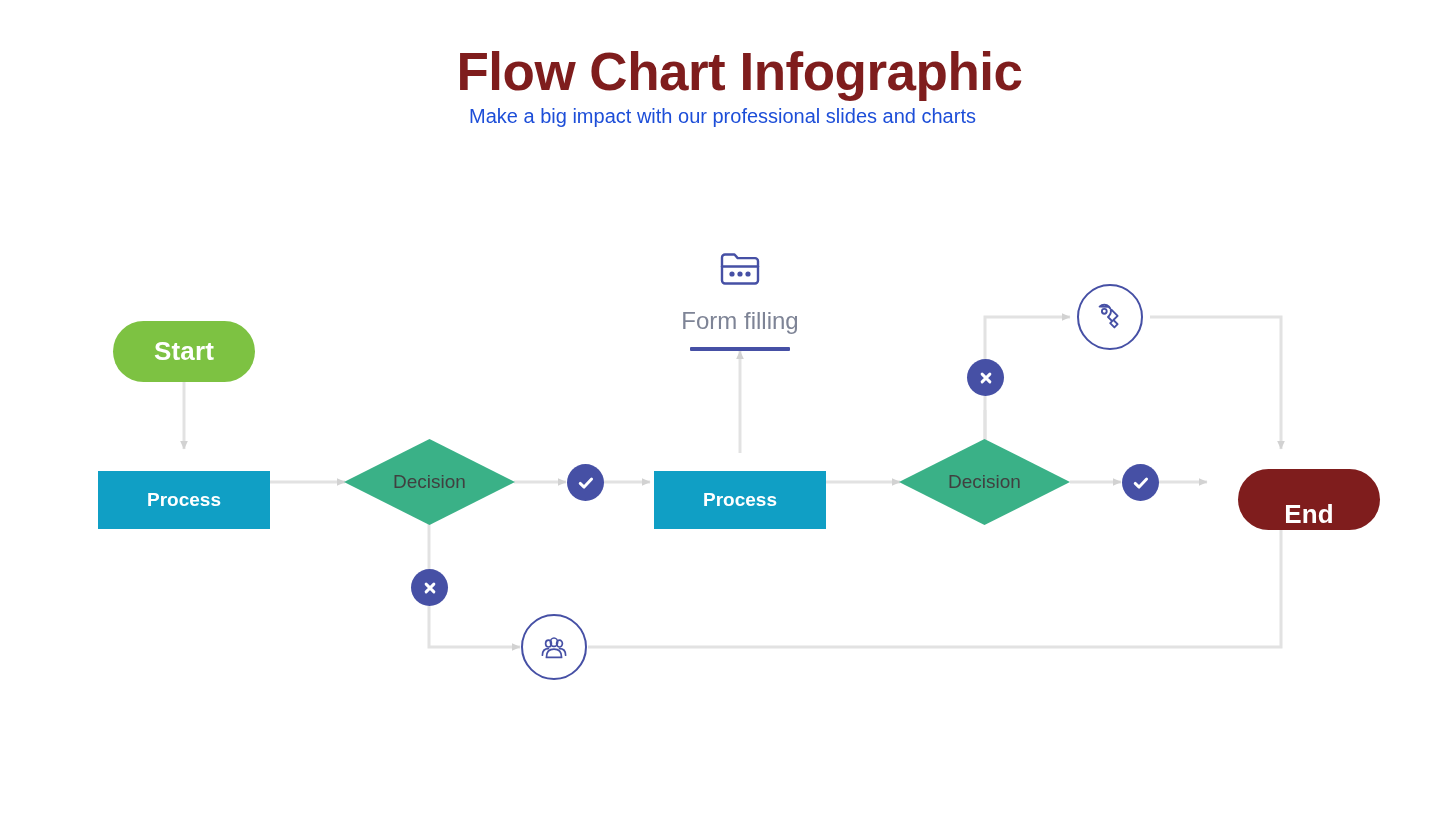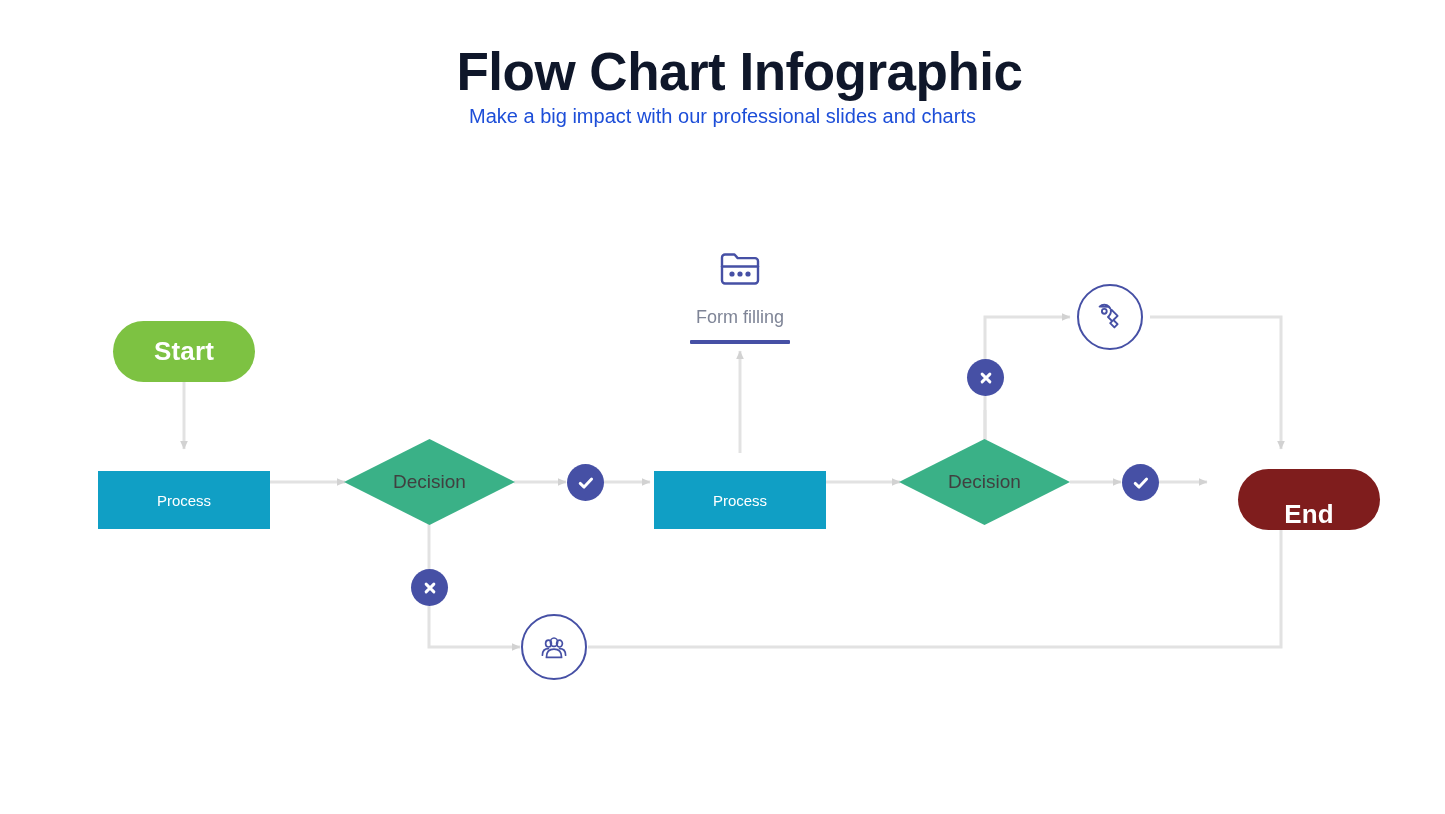--- a/index.html
+++ b/index.html
@@ -25,21 +25,21 @@
   .header {
     position: absolute;
     top: 44px;
     left: 0;
     width: 1445px;
     text-align: center;
   }
   .title {
     font-size: 53px;
     font-weight: bold;
-    color: #0f172a;
+    color: #7f1d1d;
     letter-spacing: -0.5px;
     line-height: 1.05;
     margin: 0;
     padding-left: 34px;
   }
   .subtitle {
     font-size: 20px;
     color: #1d4ed8;
     margin-top: 4px;
     line-height: 1.2;
@@ -64,22 +64,22 @@
     margin-top: 18px;
   }
 
   .terminator {
     border-radius: 40px;
     font-size: 26px;
     font-weight: bold;
     letter-spacing: 0.2px;
   }
   .process {
-    font-size: 15px;
-    font-weight: normal;
+    font-size: 19px;
+    font-weight: bold;
   }
   .diamond-wrap {
     position: absolute;
   }
   .diamond-shape {
     position: absolute;
     left: 0; top: 0;
     width: 100%;
     height: 100%;
     clip-path: polygon(50% 0%, 100% 50%, 50% 100%, 0% 50%);
@@ -122,21 +122,21 @@
     position: absolute;
     text-align: center;
   }
   .form-icon {
     display: flex;
     align-items: center;
     justify-content: center;
     height: 54px;
   }
   .form-label {
-    font-size: 18px;
+    font-size: 24px;
     color: #7e8496;
     margin-top: 10px;
     line-height: 1.2;
     white-space: nowrap;
   }
   .form-rule {
     margin: 11px auto 0 auto;
     height: 4px;
     width: 100px;
     border-radius: 1px;

